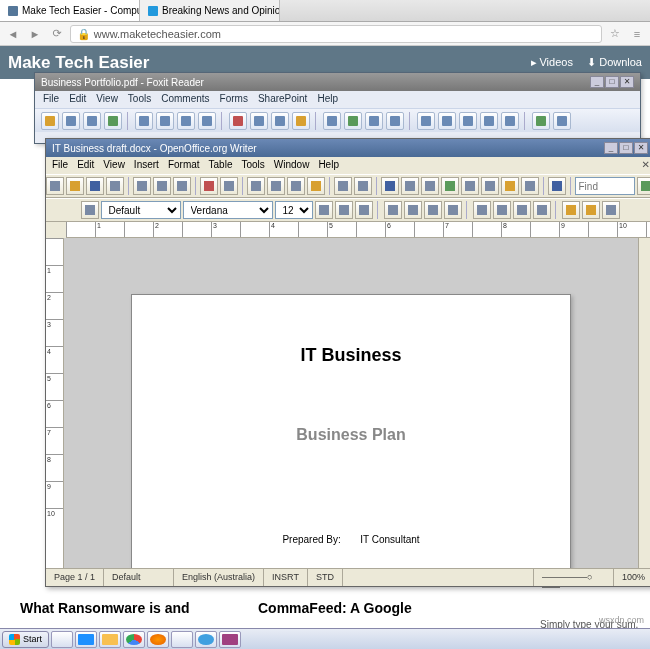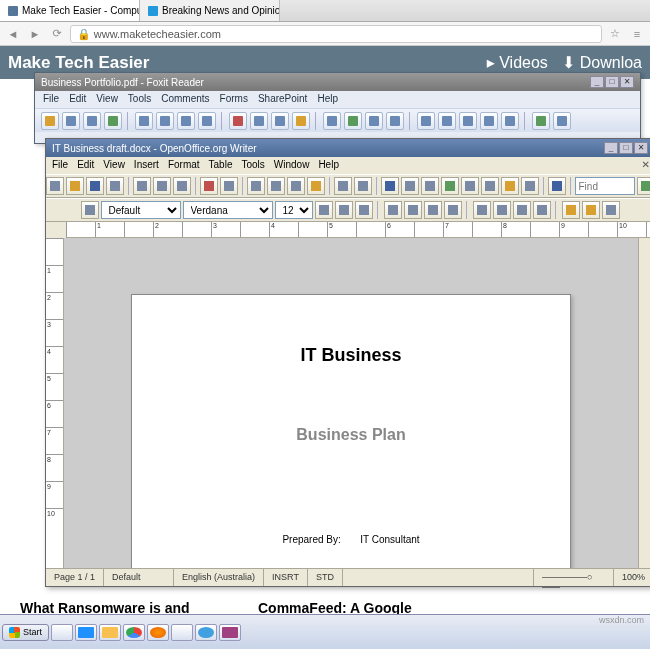--- a/index.html
+++ b/index.html
@@ -8,21 +8,21 @@
 
 .chrome-tabs { height:22px; background:linear-gradient(#e8e8e8,#d8d8d8); display:flex; border-bottom:1px solid #aaa; font-size:10px; }
 .chrome-tab { padding:4px 8px; border-right:1px solid #bbb; background:#f0f0f0; display:flex; align-items:center; gap:4px; max-width:140px; white-space:nowrap; overflow:hidden; }
 .chrome-tab.active { background:#fff; }
 .chrome-tab .fav { width:10px; height:10px; background:#579; border-radius:1px; flex-shrink:0; }
 .chrome-addr { height:24px; background:#f5f5f5; display:flex; align-items:center; padding:2px 4px; gap:4px; font-size:11px; border-bottom:1px solid #ccc; }
 .chrome-nav-btn { width:18px; height:18px; color:#888; display:flex; align-items:center; justify-content:center; }
 .chrome-url { flex:1; height:18px; background:#fff; border:1px solid #ccc; border-radius:3px; padding:2px 6px; color:#555; }
 .mte-header { height:33px; background:#5f7787; display:flex; align-items:center; justify-content:space-between; padding:0 8px; color:#fff; }
 .mte-logo { font-size:17px; font-weight:bold; }
-.mte-links { display:flex; gap:14px; font-size:16px; }
+.mte-links { display:flex; gap:14px; font-size:11px; }
 .mte-art { position:absolute; bottom:0; display:flex; gap:28px; font-size:14px; font-weight:bold; font-family:Georgia,serif; padding:6px 20px; width:100%; }
 .mte-side { position:absolute; right:10px; bottom:8px; font-size:10px; color:#555; width:100px; }
 
 
 .foxit { position:absolute; left:34px; top:72px; width:607px; height:72px; border:1px solid #567; background:#e8ecf5; box-shadow:2px 2px 4px rgba(0,0,0,.2); }
 .win-title { height:18px; background:linear-gradient(#6a88b5,#4a6a95); color:#fff; font-size:10px; padding:3px 6px; display:flex; align-items:center; justify-content:space-between; }
 .win-title.grey { background:linear-gradient(#999,#777); }
 .win-ctrl { display:flex; gap:1px; }
 .win-ctrl span { width:14px; height:12px; background:#ccd; border:1px solid #889; font-size:8px; text-align:center; line-height:10px; color:#333; }
 .foxit-menu { height:17px; background:#e8ecf5; display:flex; gap:10px; padding:2px 8px; font-size:10px; color:#234; }
@@ -54,21 +54,21 @@
 .oo-h2 { font-size:16px; font-weight:bold; color:#888; text-align:center; font-family:Verdana,sans-serif; margin-bottom:90px; }
 .oo-prep { font-size:10px; text-align:center; }
 .oo-status { height:18px; background:#ece9d8; border-top:1px solid #aca899; display:flex; font-size:9px; color:#333; }
 .oo-status span { padding:3px 8px; border-right:1px solid #aca899; }
 .oo-status .fill { flex:1; }
 .oo-zoom { padding:3px 6px; }
 .oo-scroll-v { width:16px; background:#ece9d8; border-left:1px solid #aca899; }
 .oo-close-x { position:absolute; right:4px; top:20px; font-size:10px; color:#555; cursor:pointer; }
 
 
-.taskbar { position:absolute; bottom:0; left:0; right:0; height:35px; background:linear-gradient(#e8ecf5,#c8d4e8); border-top:1px solid #88a; display:flex; align-items:center; gap:2px; padding:1px 2px; }
+.taskbar { position:absolute; bottom:0; left:0; right:0; height:21px; background:linear-gradient(#e8ecf5,#c8d4e8); border-top:1px solid #88a; display:flex; align-items:center; gap:2px; padding:1px 2px; }
 .start { height:17px; padding:1px 6px; font-size:9px; background:linear-gradient(#f0f3fa,#d0d8e8); border:1px solid #88a; border-radius:3px; display:flex; align-items:center; gap:3px; }
 .start::before { content:''; width:11px; height:11px; background:conic-gradient(#f25022 0 25%,#7fba00 0 50%,#ffb900 0 75%,#00a4ef 0); border-radius:2px; }
 .tb-app { width:22px; height:17px; border:1px solid #99b; background:linear-gradient(#fff,#d8e0f0); border-radius:2px; position:relative; }
 .tb-app::after { content:''; position:absolute; inset:2px; border-radius:1px; }
 .tb-app.ie::after{background:#1e90ff;} .tb-app.ex::after{background:#f8c050;} .tb-app.ch::after{background:conic-gradient(#ea4335 0 33%,#4285f4 0 66%,#34a853 0);border-radius:50%;}
 .tb-app.ff::after{background:radial-gradient(#ff9500,#e66000);border-radius:50%;} .tb-app.cl::after{background:#40a0e0;border-radius:50%;}
 .tb-app.fl::after{background:#a04080;}
 
 .watermark { position:absolute; right:6px; bottom:24px; font-size:9px; color:#999; }
 </style>

